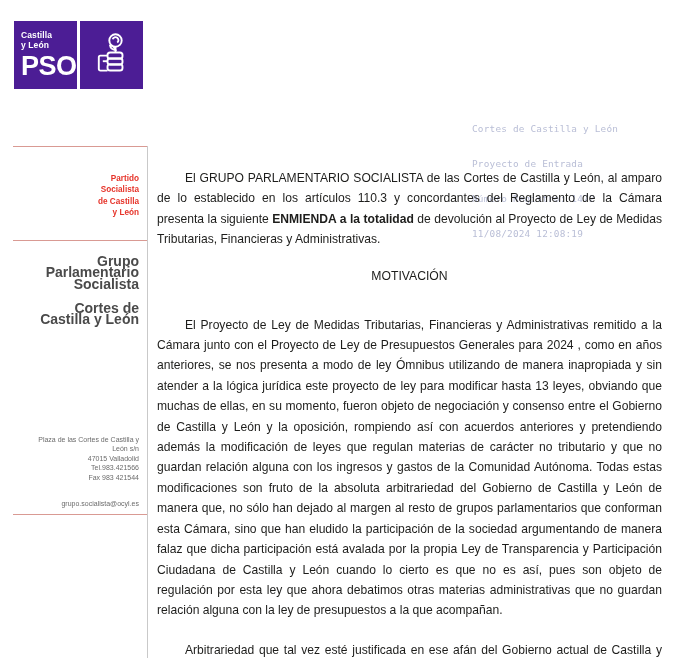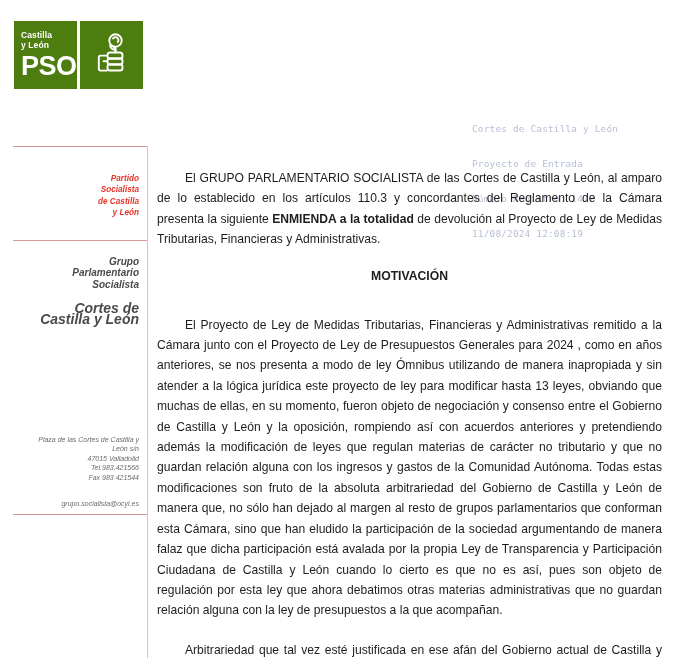--- a/index.html
+++ b/index.html
@@ -33,21 +33,21 @@
   }
   #logo-block {
     position: absolute;
     left: 14px;
     top: 21px;
     display: flex;
     gap: 3px;
     align-items: stretch;
   }
   .logo-tile {
-    background: #4d7c0f;
+    background: #4c1d95;
     display: flex;
     flex-direction: column;
     justify-content: center;
   }
   #logo-wordmark {
     width: 63px;
     height: 68px;
     padding: 0 0 0 7px;
     box-sizing: border-box;
   }
@@ -90,21 +90,20 @@
   #sidebar {
     position: absolute;
     left: 0;
     top: 146px;
     width: 148px;
     height: 512px;
     border-right: 1px solid #c9c9c9;
     box-sizing: border-box;
     text-align: right;
     padding-right: 8px;
-    font-style: italic;
   }
   .rule {
     position: absolute;
     left: 13px;
     right: 0;
     height: 1px;
     background: #d99a93;
   }
   #rule-top    { top: 0px; }
   #rule-mid    { top: 94px; }
@@ -117,21 +116,21 @@
     color: #E63329;
     font-size: 8.2px;
     line-height: 11.3px;
     font-weight: 700;
   }
   #sidebar-group {
     position: absolute;
     right: 8px;
     top: 110px;
     color: #4a4a4a;
-    font-size: 10px;
+    font-size: 14px;
     line-height: 11.3px;
     font-weight: 600;
   }
   #sidebar-cortes {
     position: absolute;
     right: 8px;
     top: 157px;
     color: #4a4a4a;
     font-size: 14px;
     line-height: 11.3px;
@@ -180,21 +179,21 @@
     font-size: 12.1px;
     line-height: 20.4px;
     margin: 18px 0 0 0;
     text-indent: 28px;
     hyphens: none;
   }
   .para b { font-weight: 700; }
   #section-heading {
     text-align: center;
     font-size: 12.2px;
-    font-weight: 700;
+    font-weight: 400;
     margin: 19px 0 0 0;
   }
   #para-intro { }
   #para-motiv-1 { margin-top: 32px; }
   #para-motiv-2 { margin-top: 19px; }
 </style>
 </head>
 <body>
 
 <div id="page">

